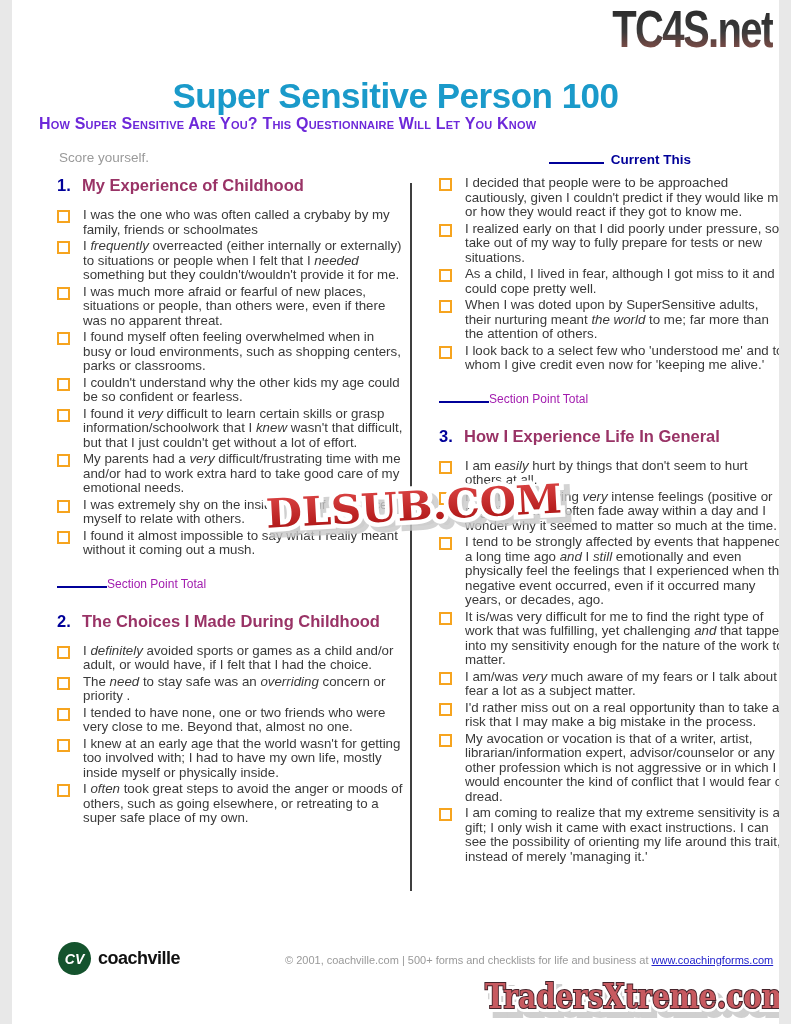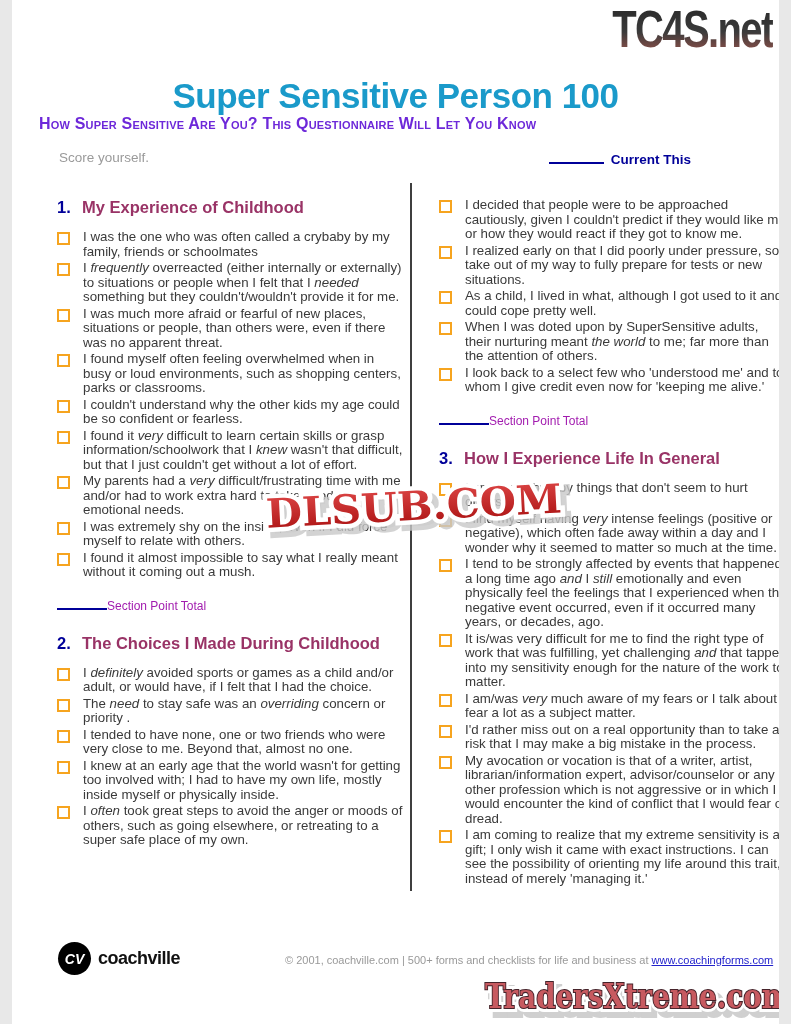--- a/index.html
+++ b/index.html
@@ -32,21 +32,21 @@
     position:absolute; top:150px; left:47px; right:88px;
     display:flex; justify-content:space-between; align-items:flex-start;
   }
   .score-instruction{ color:#9a9a9a; font-size:13.5px; }
   .current-score{ color:#000099; font-weight:bold; font-size:13.5px; white-space:nowrap; }
   .score-blank{
     display:inline-block; width:55px; height:12px; margin-right:7px;
     border-bottom:2px solid #000099;
   }
   
-  .col{ position:absolute; top:198px; width:348px; font-size:13.3px; line-height:14.5px; }
+  .col{ position:absolute; top:176px; width:348px; font-size:13.3px; line-height:14.5px; }
   #col-left{ left:45px; }
   #col-right{ left:427px; }
   .divider{ position:absolute; left:398px; top:183px; width:2px; height:708px; background:#3f3f3f; }
   .sec-heading{ margin:20px 0 13px 0; font-size:16.5px; font-weight:bold; line-height:19px; }
   .sec-heading:first-child{ margin-top:0; }
   .sec-num{ display:inline-block; width:25px; color:#000099; }
   .sec-title{ color:#993366; }
   .item{ display:flex; align-items:flex-start; margin-bottom:2px; }
   .cb{
     flex:0 0 auto; width:9px; height:9px; margin:2px 13px 0 0;
@@ -56,21 +56,21 @@
   .total-row{ margin:16px 0 0 0; color:#a21caf; font-weight:normal; font-size:12px; line-height:16px; }
   .total-blank{
     display:inline-block; width:50px; height:12px;
     border-bottom:2px solid #000099;
   }
   
   .wm-mid{ position:absolute; left:244px; top:480px; overflow:visible; transform:rotate(-3deg); }
   
   .cv-circle{
     position:absolute; left:46px; top:942px; width:33px; height:33px;
-    border-radius:50%; background:#000000; color:#ffffff;
+    border-radius:50%; background:#14532d; color:#ffffff;
     font-weight:bold; font-style:italic; font-size:14px;
     display:flex; align-items:center; justify-content:center;
   }
   .cv-name{
     position:absolute; left:86px; top:948px;
     font-size:18px; font-weight:bold; color:#111111; letter-spacing:-0.5px;
   }
   .copyright{
     position:absolute; left:273px; top:954px;
     font-size:11px; color:#999999;
@@ -161,21 +161,21 @@
       <div class="item">
         <span class="cb"></span>
         <span class="item-text">I decided that people were to be approached cautiously, given I couldn't predict if they would like me or how they would react if they got to know me.</span>
       </div>
       <div class="item">
         <span class="cb"></span>
         <span class="item-text">I realized early on that I did poorly under pressure, so I take out of my way to fully prepare for tests or new situations.</span>
       </div>
       <div class="item">
         <span class="cb"></span>
-        <span class="item-text">As a child, I lived in what, although I got used to it and could cope pretty well.</span>
+        <span class="item-text">As a child, I lived in fear, although I got miss to it and could cope pretty well.</span>
       </div>
       <div class="item">
         <span class="cb"></span>
         <span class="item-text">When I was doted upon by SuperSensitive adults, their nurturing meant <i>the world</i> to me; far more than the attention of others.</span>
       </div>
       <div class="item">
         <span class="cb"></span>
         <span class="item-text">I look back to a select few who 'understood me' and to whom I give credit even now for 'keeping me alive.'</span>
       </div>
       <div class="total-row"><span class="total-blank"></span><span class="total-label">Section Point Total</span></div>

